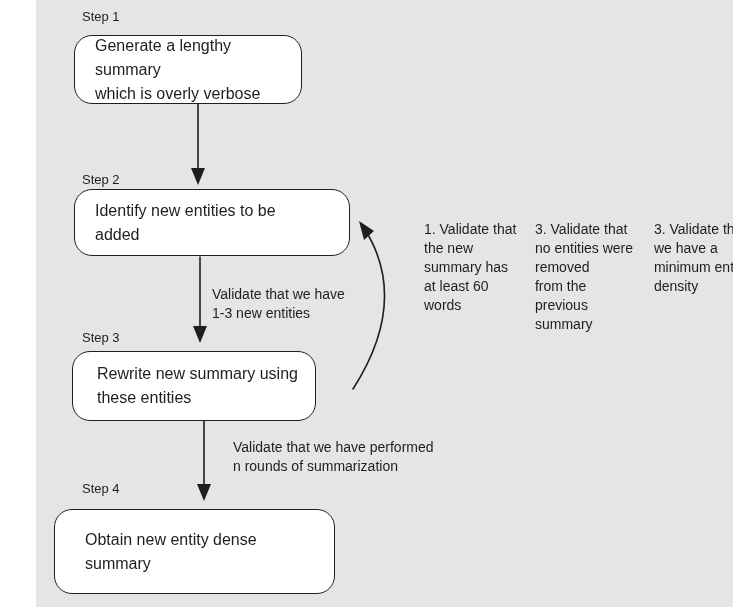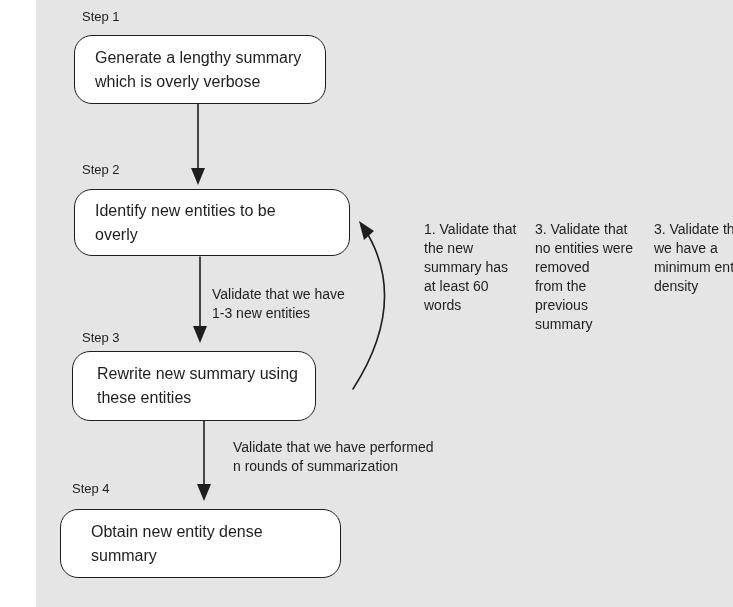--- a/index.html
+++ b/index.html
@@ -90,39 +90,39 @@
       <line x1="168" y1="421" x2="168" y2="486"></line>
       <polygon points="168,501 161,484 175,484"></polygon>
     </g>
     <g>
       <path d="M 317 389 Q 374 300 328 228"></path>
       <polygon points="323,221 338,231 328,240"></polygon>
     </g>
   </svg>
 
   <div class="step-label" style="left:46px; top:9px;">Step 1</div>
-  <div class="node" style="left:38px; top:35px; width:252px; height:69px;">
+  <div class="node" style="left:38px; top:35px; width:228px; height:69px;">
     <div class="node-text">Generate a lengthy summary
 which is overly verbose</div>
   </div>
 
-  <div class="step-label" style="left:46px; top:162px;">Step 2</div>
+  <div class="step-label" style="left:46px; top:172px;">Step 2</div>
   <div class="node" style="left:38px; top:189px; width:276px; height:67px;">
     <div class="node-text">Identify new entities to be
-overly</div>
+added</div>
   </div>
 
   <div class="step-label" style="left:46px; top:330px;">Step 3</div>
   <div class="node" style="left:36px; top:351px; width:244px; height:70px;">
     <div class="node-text" style="padding-left:24px;">Rewrite new summary using
 these entities</div>
   </div>
 
-  <div class="step-label" style="left:36px; top:481px;text-align:right;">Step 4</div>
-  <div class="node" style="left:24px; top:509px; width:281px; height:69px;">
+  <div class="step-label" style="left:46px; top:481px;text-align:right;">Step 4</div>
+  <div class="node" style="left:18px; top:509px; width:281px; height:85px;">
     <div class="node-text" style="padding-left:30px;">Obtain new entity dense
 summary</div>
   </div>
 
   <div class="edge-label" style="left:176px; top:285px;">Validate that we have
 1-3 new entities</div>
 
   <div class="edge-label" style="left:197px; top:438px;">Validate that we have performed
 n rounds of summarization</div>
 

